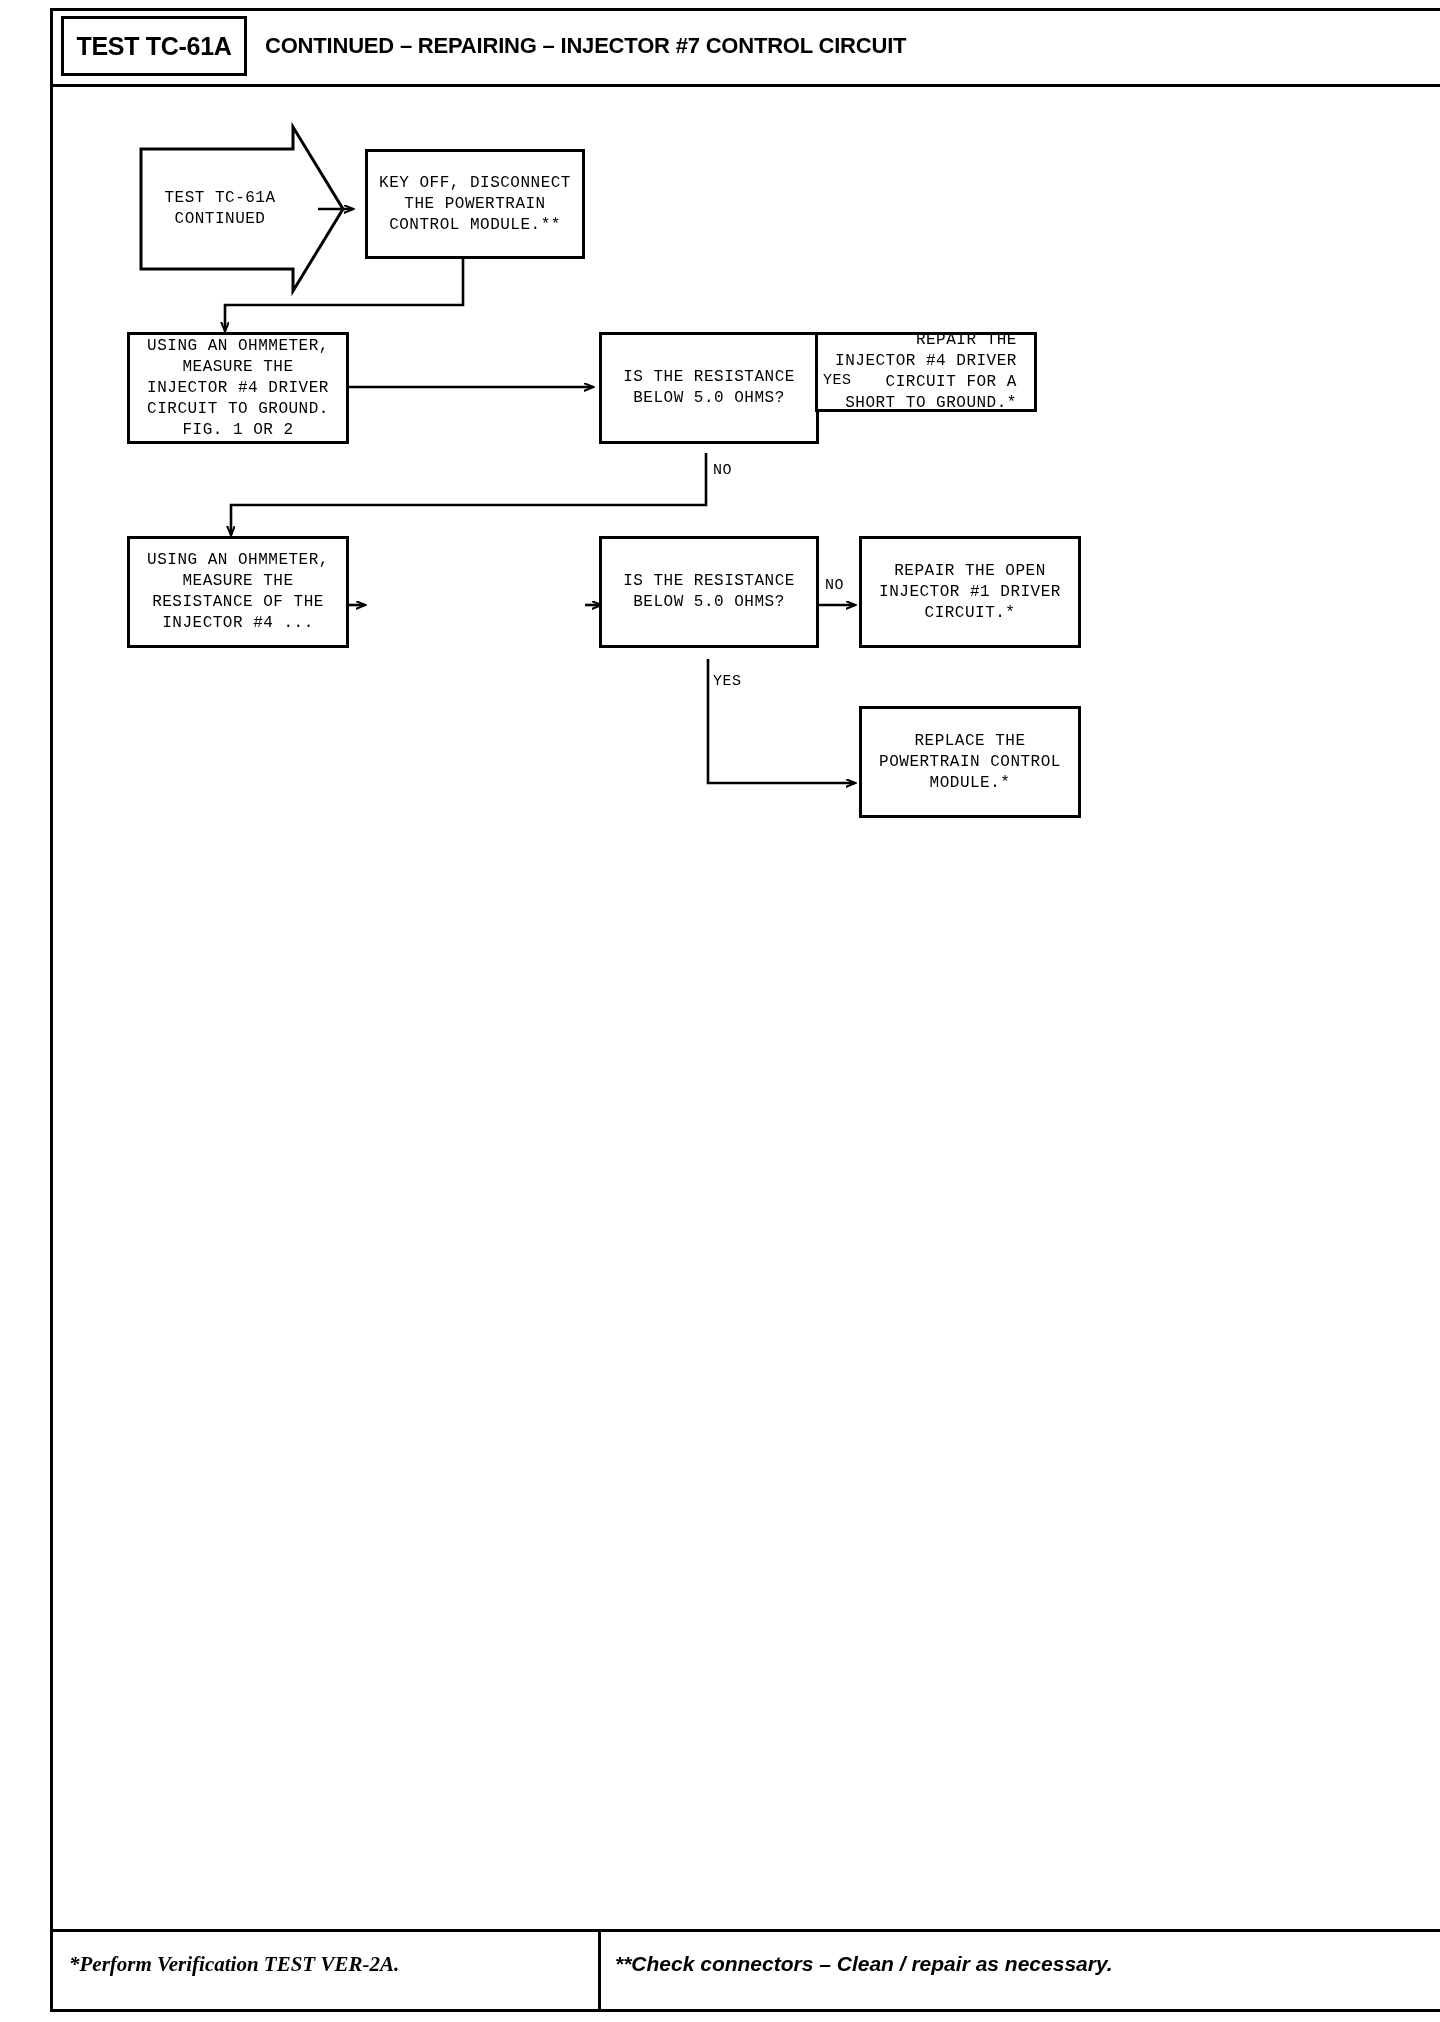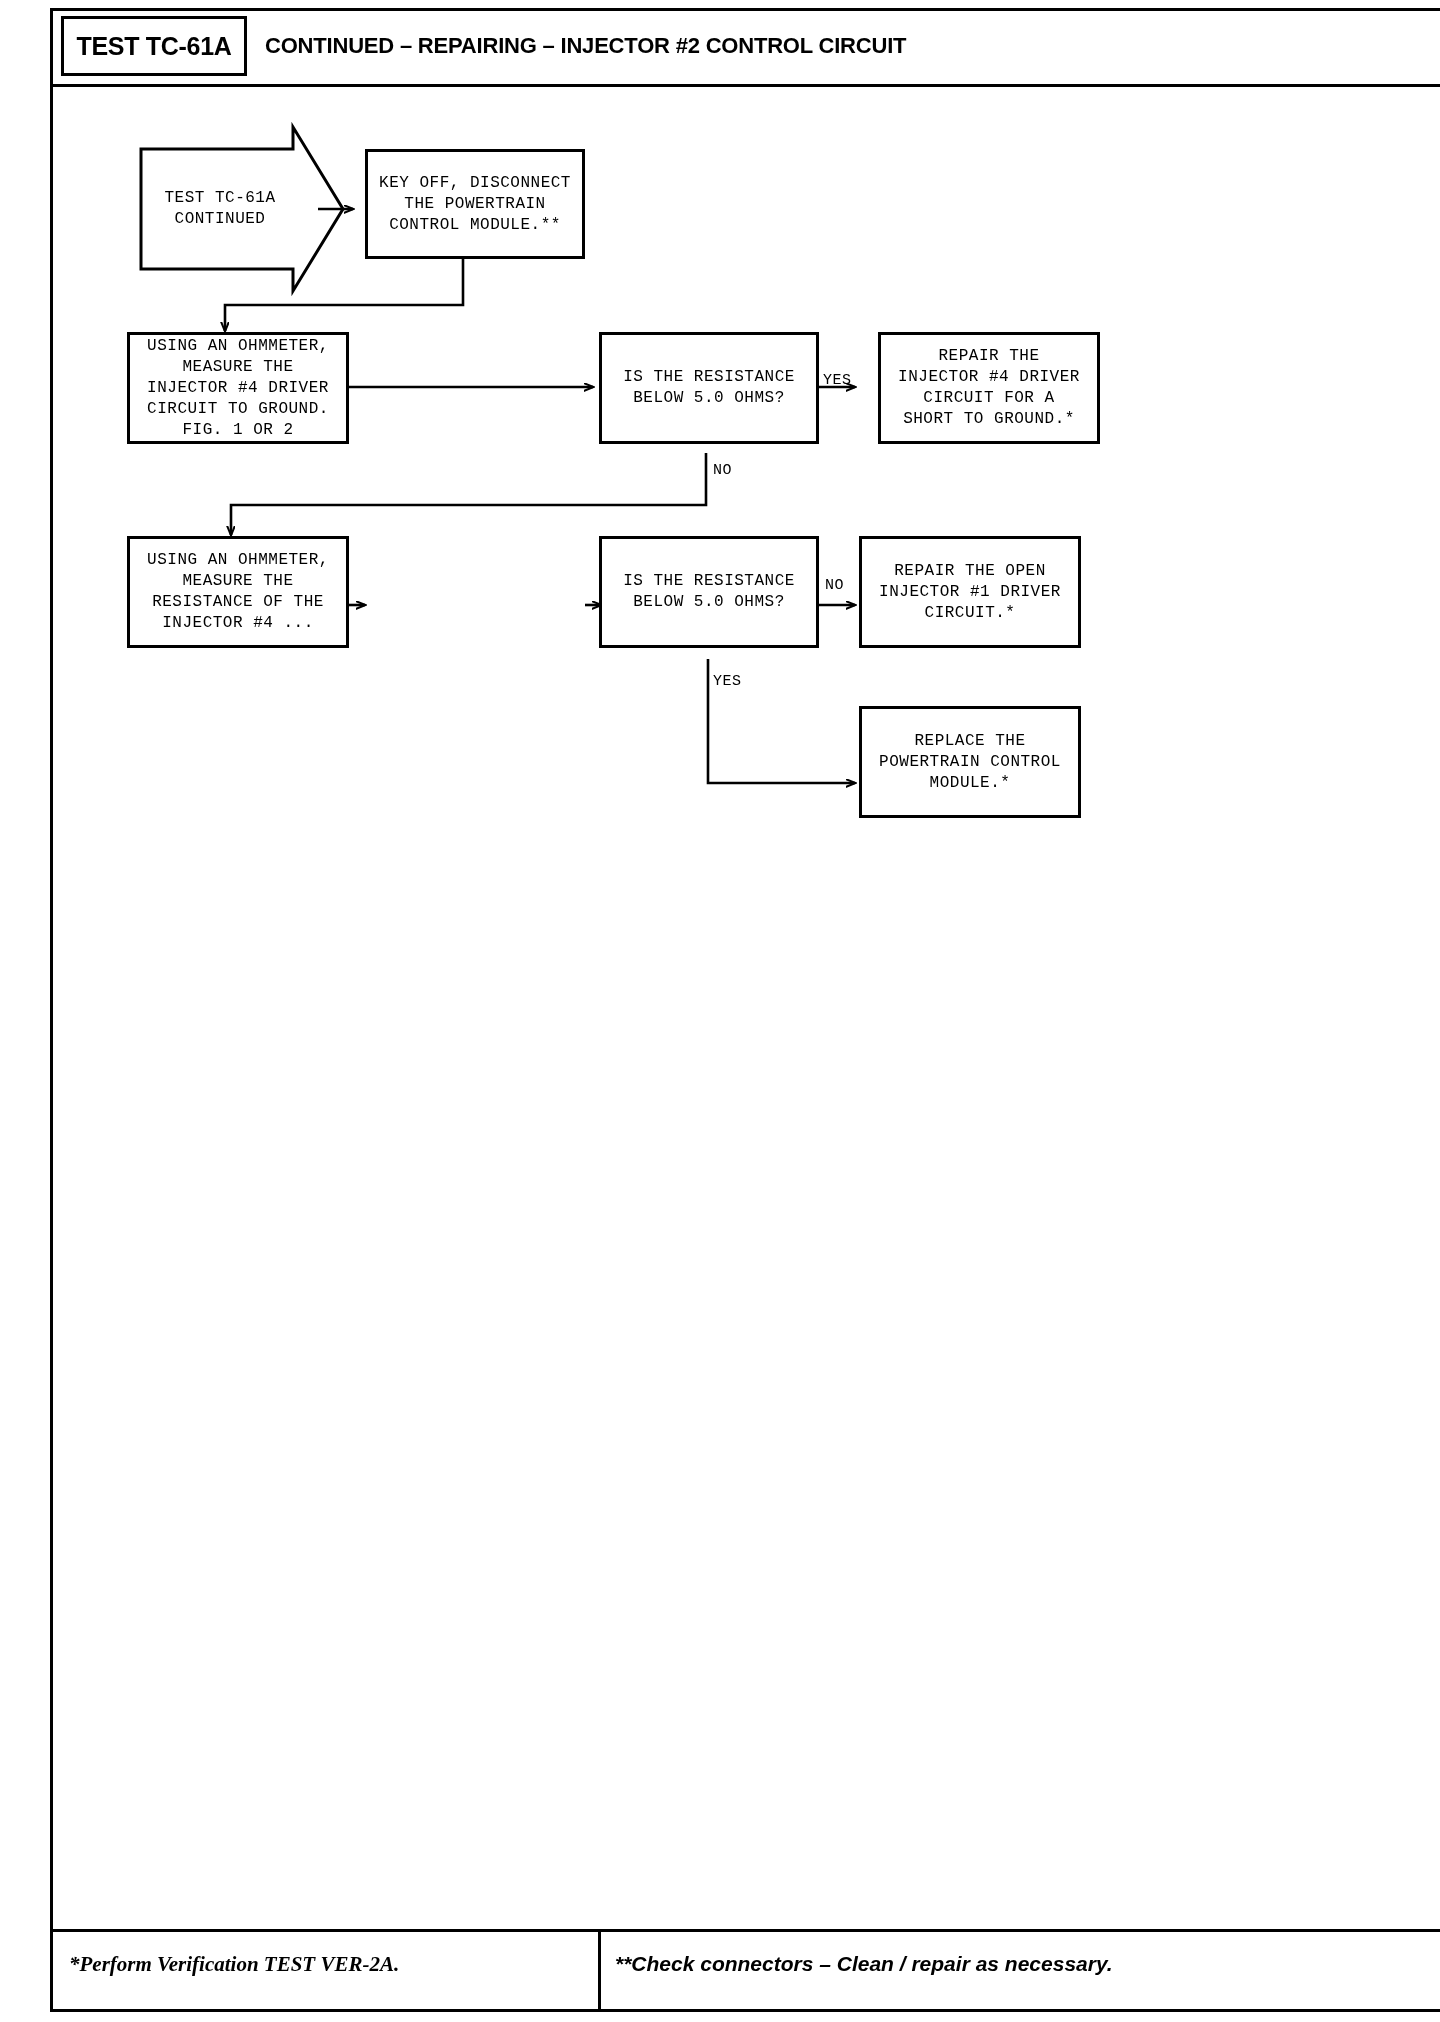--- a/index.html
+++ b/index.html
@@ -64,21 +64,21 @@
     font-weight:bold;font-style:italic;font-size:21px;
   }
 </style>
 </head>
 <body>
 
 <div class="page">
 
   <div class="header">
     <div class="hdr-test">TEST TC-61A</div>
-    <div class="hdr-title">CONTINUED – REPAIRING – INJECTOR #2 CONTROL CIRCUIT</div>
+    <div class="hdr-title">CONTINUED – REPAIRING – INJECTOR #7 CONTROL CIRCUIT</div>
   </div>
 
   <div class="canvas">
 
     <svg class="svg-layer" viewBox="0 0 1418 1845" preserveAspectRatio="none">
       <defs>
         <marker id="ah" markerWidth="11" markerHeight="11" refX="9.5" refY="4" orient="auto" markerUnits="userSpaceOnUse">
           <path d="M0,0 L10,4 L0,8" fill="none" stroke="#000" stroke-width="2"></path>
         </marker>
       </defs>
@@ -115,21 +115,21 @@
 
     <div class="node" style="left:74px;top:245px;width:222px;height:112px;">USING AN OHMMETER,
 MEASURE THE
 INJECTOR #4 DRIVER
 CIRCUIT TO GROUND.
 FIG. 1 OR 2</div>
 
     <div class="node" style="left:546px;top:245px;width:220px;height:112px;">IS THE RESISTANCE
 BELOW 5.0 OHMS?</div>
 
-    <div class="node" style="left:825px;top:245px;width:222px;height:112px;">REPAIR THE
+    <div class="node" style="left:762px;top:245px;width:222px;height:80px;text-align:right;">REPAIR THE
 INJECTOR #4 DRIVER
 CIRCUIT FOR A
 SHORT TO GROUND.*</div>
 
     <div class="node" style="left:74px;top:449px;width:222px;height:112px;">USING AN OHMMETER,
 MEASURE THE
 RESISTANCE OF THE
 INJECTOR #4 ...</div>
 
 

